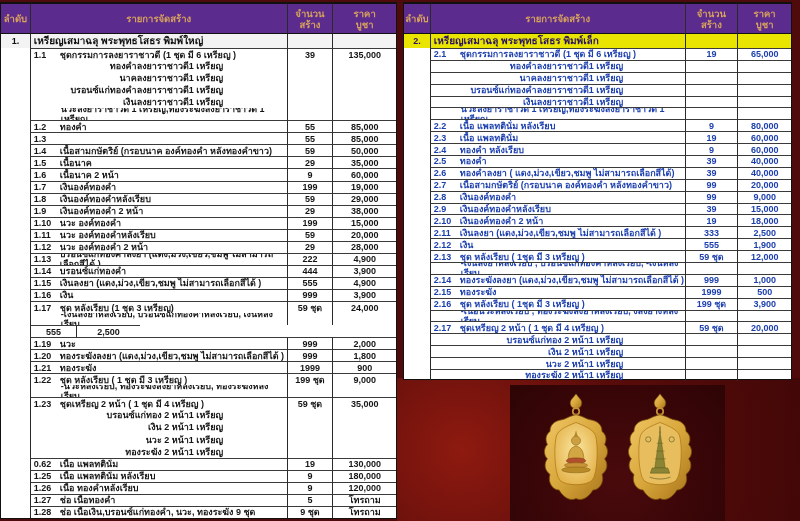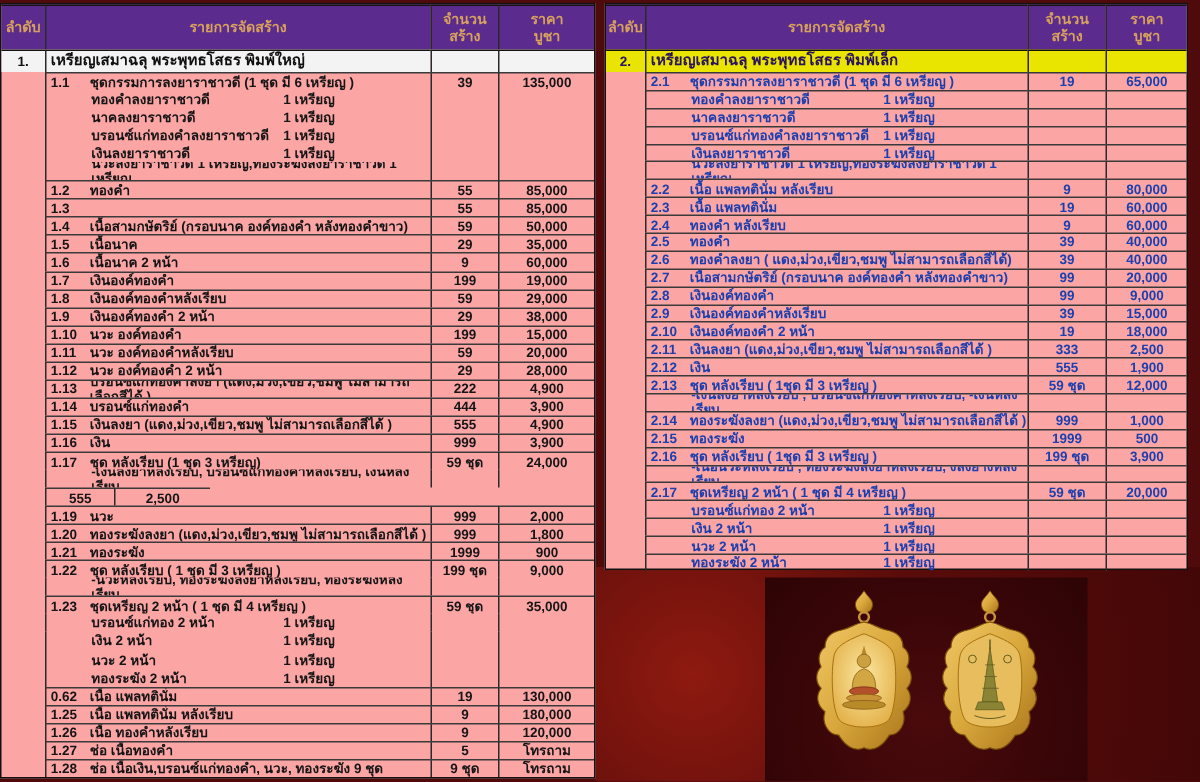--- a/index.html
+++ b/index.html
@@ -13,21 +13,21 @@
   body{
     background:var(--page-bg,#4f0b0b);
     font-family:"Liberation Sans","DejaVu Sans",sans-serif;
     position:relative;
   }
   .backdrop{
     position:absolute;left:397px;top:378px;right:0;bottom:0;
     background:radial-gradient(circle at 16% 50%, #8e1a10 0%, #5a0c0a 45%, #430707 100%);
   }
   .tbl{
-    position:absolute;background:#fca5a5;border:1px solid #111;
+    position:absolute;background:#ffffff;border:1px solid #111;
     font-weight:bold;font-size:9px;line-height:10px;
   }
   .tbl.left{left:0;top:2px;width:397px;height:517px;--lh:12.05px;color:var(--left-text,#151515);}
   .tbl.right{left:403px;top:2px;width:389px;height:378px;--lh:11.9px;color:var(--right-text,#1c3fae);}
   .row{display:flex;width:100%;}
   .row.hdr{height:30px;}
   .row.section{height:15px;}
   .row.main,.row.sub{height:var(--lh);}
   .c{display:flex;align-items:center;border-left:1px solid #2a2a2a;overflow:hidden;}
   .c:first-child{border-left:none;}
@@ -41,21 +41,21 @@
   .c.qty,.c.price,.c.no{justify-content:center;text-align:center;}
   .c.name{padding-left:3px;}
   .row.hdr .c{background:var(--header-bg,#5b2b8e);color:var(--header-text,#d8a25c);
     flex-direction:column;justify-content:center;font-size:9.5px;line-height:11px;}
   .row.hdr .c.name{align-items:center;padding-left:0;}
   .tbl.left .row.section .c{background:#f3f3f3;color:#101010;}
   .tbl.right .row.section .c{background:var(--highlight-row-bg,#e9e400);color:var(--highlight-row-text,#2a1263);}
   .row.section .c.name{font-size:10px;}
   .no-label{flex:0 0 26px;}
   .sub-ind{flex:0 0 27px;}
-  .sub-t{flex:0 0 128px;}
+  .sub-t{flex:0 0 128px;text-align:right;}
   .photo{
     position:absolute;left:510px;top:385px;width:215px;height:136px;
     background:radial-gradient(circle at 50% 70%, #4a0a0c 0%, #360507 70%, #2d0405 100%);
     display:flex;align-items:center;justify-content:center;gap:6px;
   }
   .photo svg{display:block;}
 </style>
 </head>
 <body>
 

